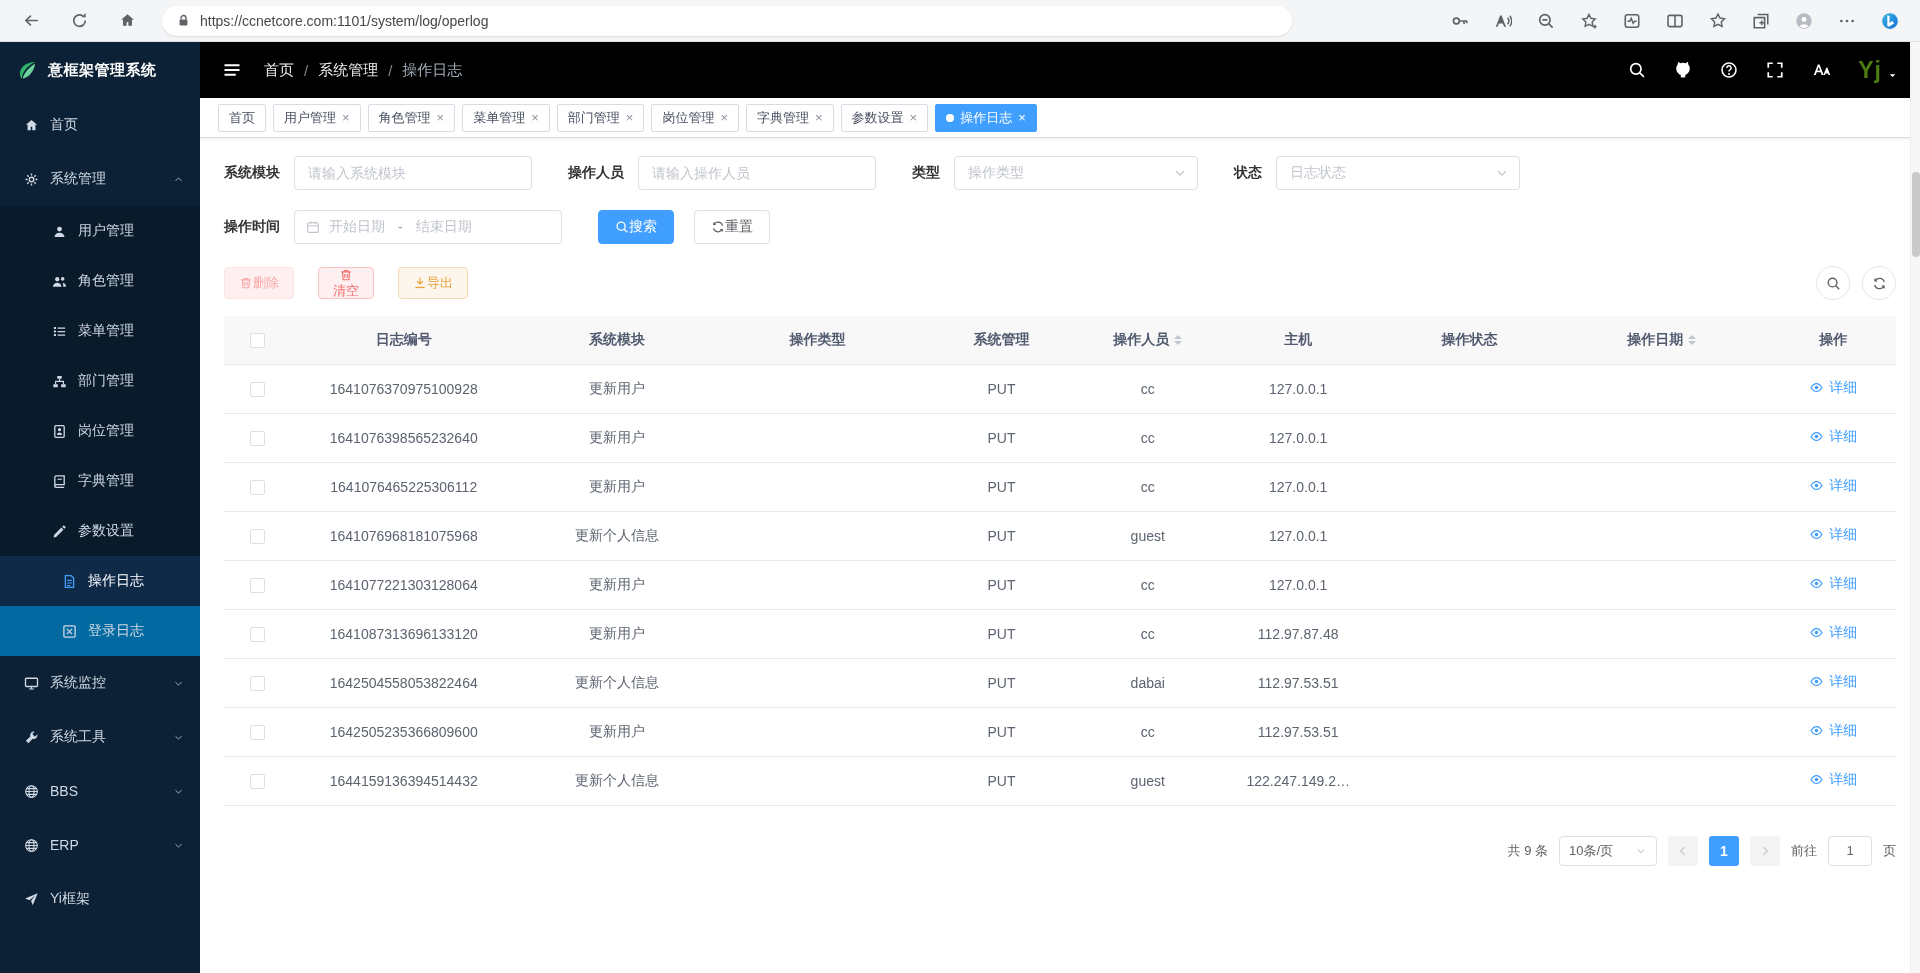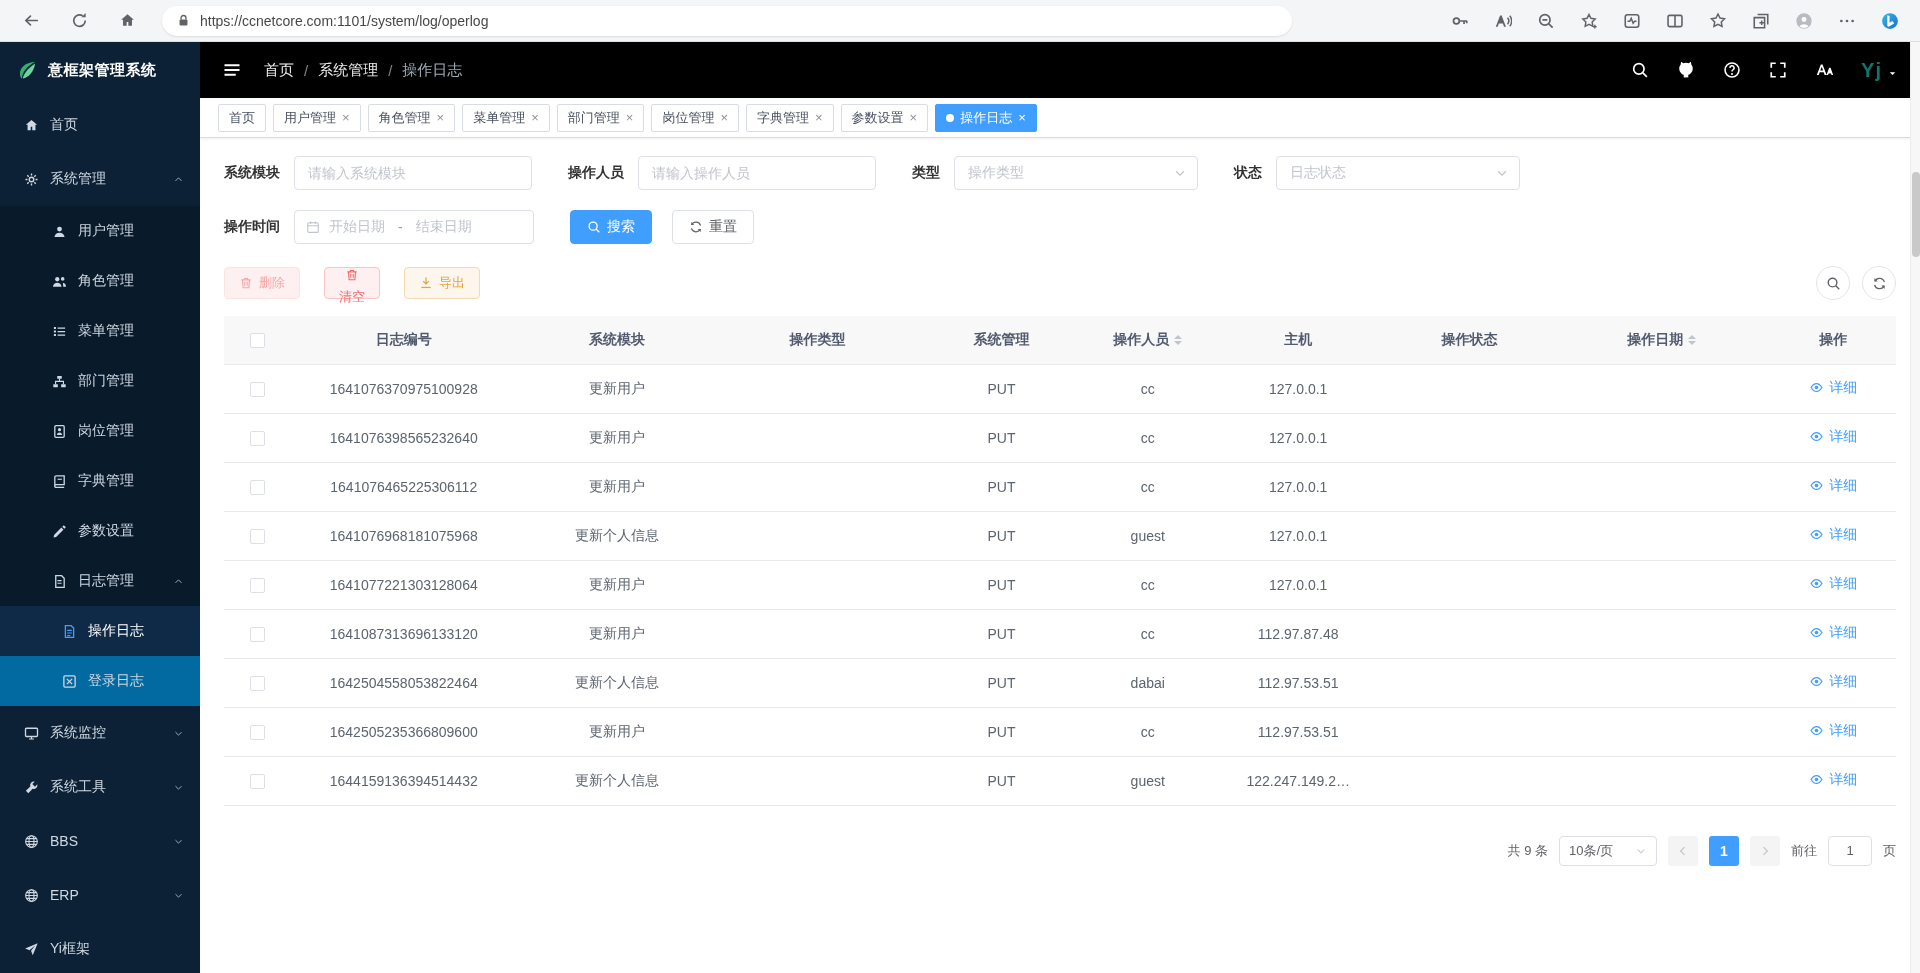--- a/index.html
+++ b/index.html
@@ -38,44 +38,44 @@
   .hamb{width:22px;height:22px;color:#fff;cursor:pointer;display:flex;align-items:center;}
   .hamb .ic{width:20px;height:20px;}
   .crumbs{margin-left:20px;display:flex;align-items:center;gap:10px;font-size:15px;}
   .crumb{color:#ededed;cursor:pointer;}
   .crumb.last{color:#a3adb8;cursor:default;}
   .crumb-sep{color:#7b858f;}
   .nav-right{margin-left:auto;display:flex;align-items:center;gap:28px;}
   .nav-btn{color:#fff;cursor:pointer;display:flex;align-items:center;}
   .nav-btn .ic{width:18px;height:18px;}
   .avatar-wrap{display:flex;align-items:flex-end;gap:5px;cursor:pointer;}
-  .avatar-logo{font-weight:700;font-size:20px;color:#0f766e;letter-spacing:1px;line-height:1;}
+  .avatar-logo{font-weight:700;font-size:23px;color:#4d7c0f;letter-spacing:1px;line-height:1;}
   .avatar-wrap .caret{width:11px;height:11px;color:#fff;margin-bottom:1px;}
 
   .tabbar{height:40px;background:#fff;border-bottom:1px solid #d8dce5;box-shadow:0 1px 3px rgba(0,21,41,.08);display:flex;align-items:center;padding:0 18px;gap:7px;position:relative;z-index:2;}
   .tag{height:28px;padding:0 10px;border:1px solid #d8dce5;border-radius:2px;background:#fff;color:#495060;font-size:13px;display:inline-flex;align-items:center;gap:6px;cursor:pointer;white-space:nowrap;}
   .tag .close{font-size:13px;line-height:1;color:#8b919c;}
   .tag.active{background:#409eff;border-color:#409eff;color:#fff;}
   .tag.active .close{color:#fff;}
   .tag .dot{width:8px;height:8px;border-radius:50%;background:#fff;}
 
   .main{padding:18px 24px 0;}
   .filter-row{display:flex;align-items:center;margin-bottom:20px;}
   .f-group{display:flex;align-items:center;margin-right:36px;}
   .f-label{font-size:14px;font-weight:700;color:#333;margin-right:14px;white-space:nowrap;}
   .f-input{width:238px;height:34px;border:1px solid #dcdfe6;border-radius:4px;padding:0 13px;font-size:14px;color:#606266;outline:none;font-family:inherit;background:#fff;}
   .f-input::placeholder{color:#c0c4cc;}
   .f-select{width:244px;height:34px;border:1px solid #dcdfe6;border-radius:4px;padding:0 10px 0 13px;display:flex;align-items:center;justify-content:space-between;cursor:pointer;background:#fff;}
   .f-select .sel-ph{font-size:14px;color:#c0c4cc;}
   .f-select .ic,.f-range .ic{width:14px;height:14px;color:#c0c4cc;}
-  .f-range{width:240px;height:34px;border:1px solid #dcdfe6;border-radius:4px;padding:0 11px;display:flex;align-items:center;gap:9px;background:#fff;cursor:pointer;}
+  .f-range{width:268px;height:34px;border:1px solid #dcdfe6;border-radius:4px;padding:0 11px;display:flex;align-items:center;gap:9px;background:#fff;cursor:pointer;}
   .f-range .ph{font-size:14px;color:#c0c4cc;}
   .f-range .sep{font-size:14px;color:#9aa0a8;margin:0 4px;}
 
-  .btn{height:34px;border:1px solid transparent;border-radius:4px;padding:0 16px;font-size:14px;display:inline-flex;align-items:center;gap:6px;cursor:pointer;font-family:inherit;background:#fff;}
+  .btn{height:34px;border:1px solid transparent;border-radius:4px;padding:0 16px;font-size:14px;display:inline-flex;align-items:center;cursor:pointer;font-family:inherit;background:#fff;}
   .btn .ic{width:14px;height:14px;}
   .btn-primary{background:#409eff;border-color:#409eff;color:#fff;}
   .btn-plain{border-color:#dcdfe6;color:#606266;}
   .btn-sm{height:32px;padding:0 14px;font-size:13px;}
   .btn-danger-disabled{background:#fef0f0;border-color:#fde2e2;color:#f9a7a7;cursor:not-allowed;}
   .btn-danger-plain{background:#fef0f0;border-color:#fbc4c4;color:#f56c6c;flex-direction:column;}
   .btn-warning-plain{background:#fdf6ec;border-color:#f5dab1;color:#e6a23c;}
   .ml-36{margin-left:36px;} .ml-20{margin-left:20px;}
 
   .toolbar{display:flex;align-items:center;gap:24px;margin-bottom:16px;}
@@ -291,30 +291,20 @@
           <path d="M6 5h4.5v1.2H6z"></path>
         </svg>
         <span class="mi-label">字典管理</span>
       </div>
       <div class="menu-item sub">
         <svg class="ic " viewBox="0 0 16 16">
           <path d="M2.2 11.6 10 3.8l2.2 2.2-7.8 7.8-2.7.5z"></path>
           <path d="M11 2.8 12.6 1.2l2.2 2.2-1.6 1.6z"></path>
         </svg>
         <span class="mi-label">参数设置</span>
-      </div>
-      <div class="menu-item sub">
-        <svg class="ic " viewBox="0 0 16 16">
-          <path fill="none" stroke="currentColor" stroke-width="1.4" d="M4 1.8h6.3L13 4.5v9.7H4z"></path>
-          <path d="M5.8 6.5h4.4v1.2H5.8zM5.8 9.3h4.4v1.2H5.8z"></path>
-        </svg>
-        <span class="mi-label">日志管理</span>
-        <svg class="ic arrow" viewBox="0 0 16 16">
-          <path fill="none" stroke="currentColor" stroke-width="1.4" d="m3.6 10 4.4-4.4L12.4 10"></path>
-        </svg>
       </div>
       <div class="menu-item sub2 active">
         <svg class="ic " viewBox="0 0 16 16">
           <path fill="none" stroke="currentColor" stroke-width="1.4" d="M3.6 1.8h6.2l2.6 2.6v9.8H3.6z"></path>
           <path d="M5.5 6.2h5v1.2h-5zM5.5 9h5v1.2h-5zM5.5 11.8h3.4V13H5.5z"></path>
         </svg>
         <span class="mi-label">操作日志</span>
       </div>
       <div class="menu-item sub2">
         <svg class="ic " viewBox="0 0 16 16">

